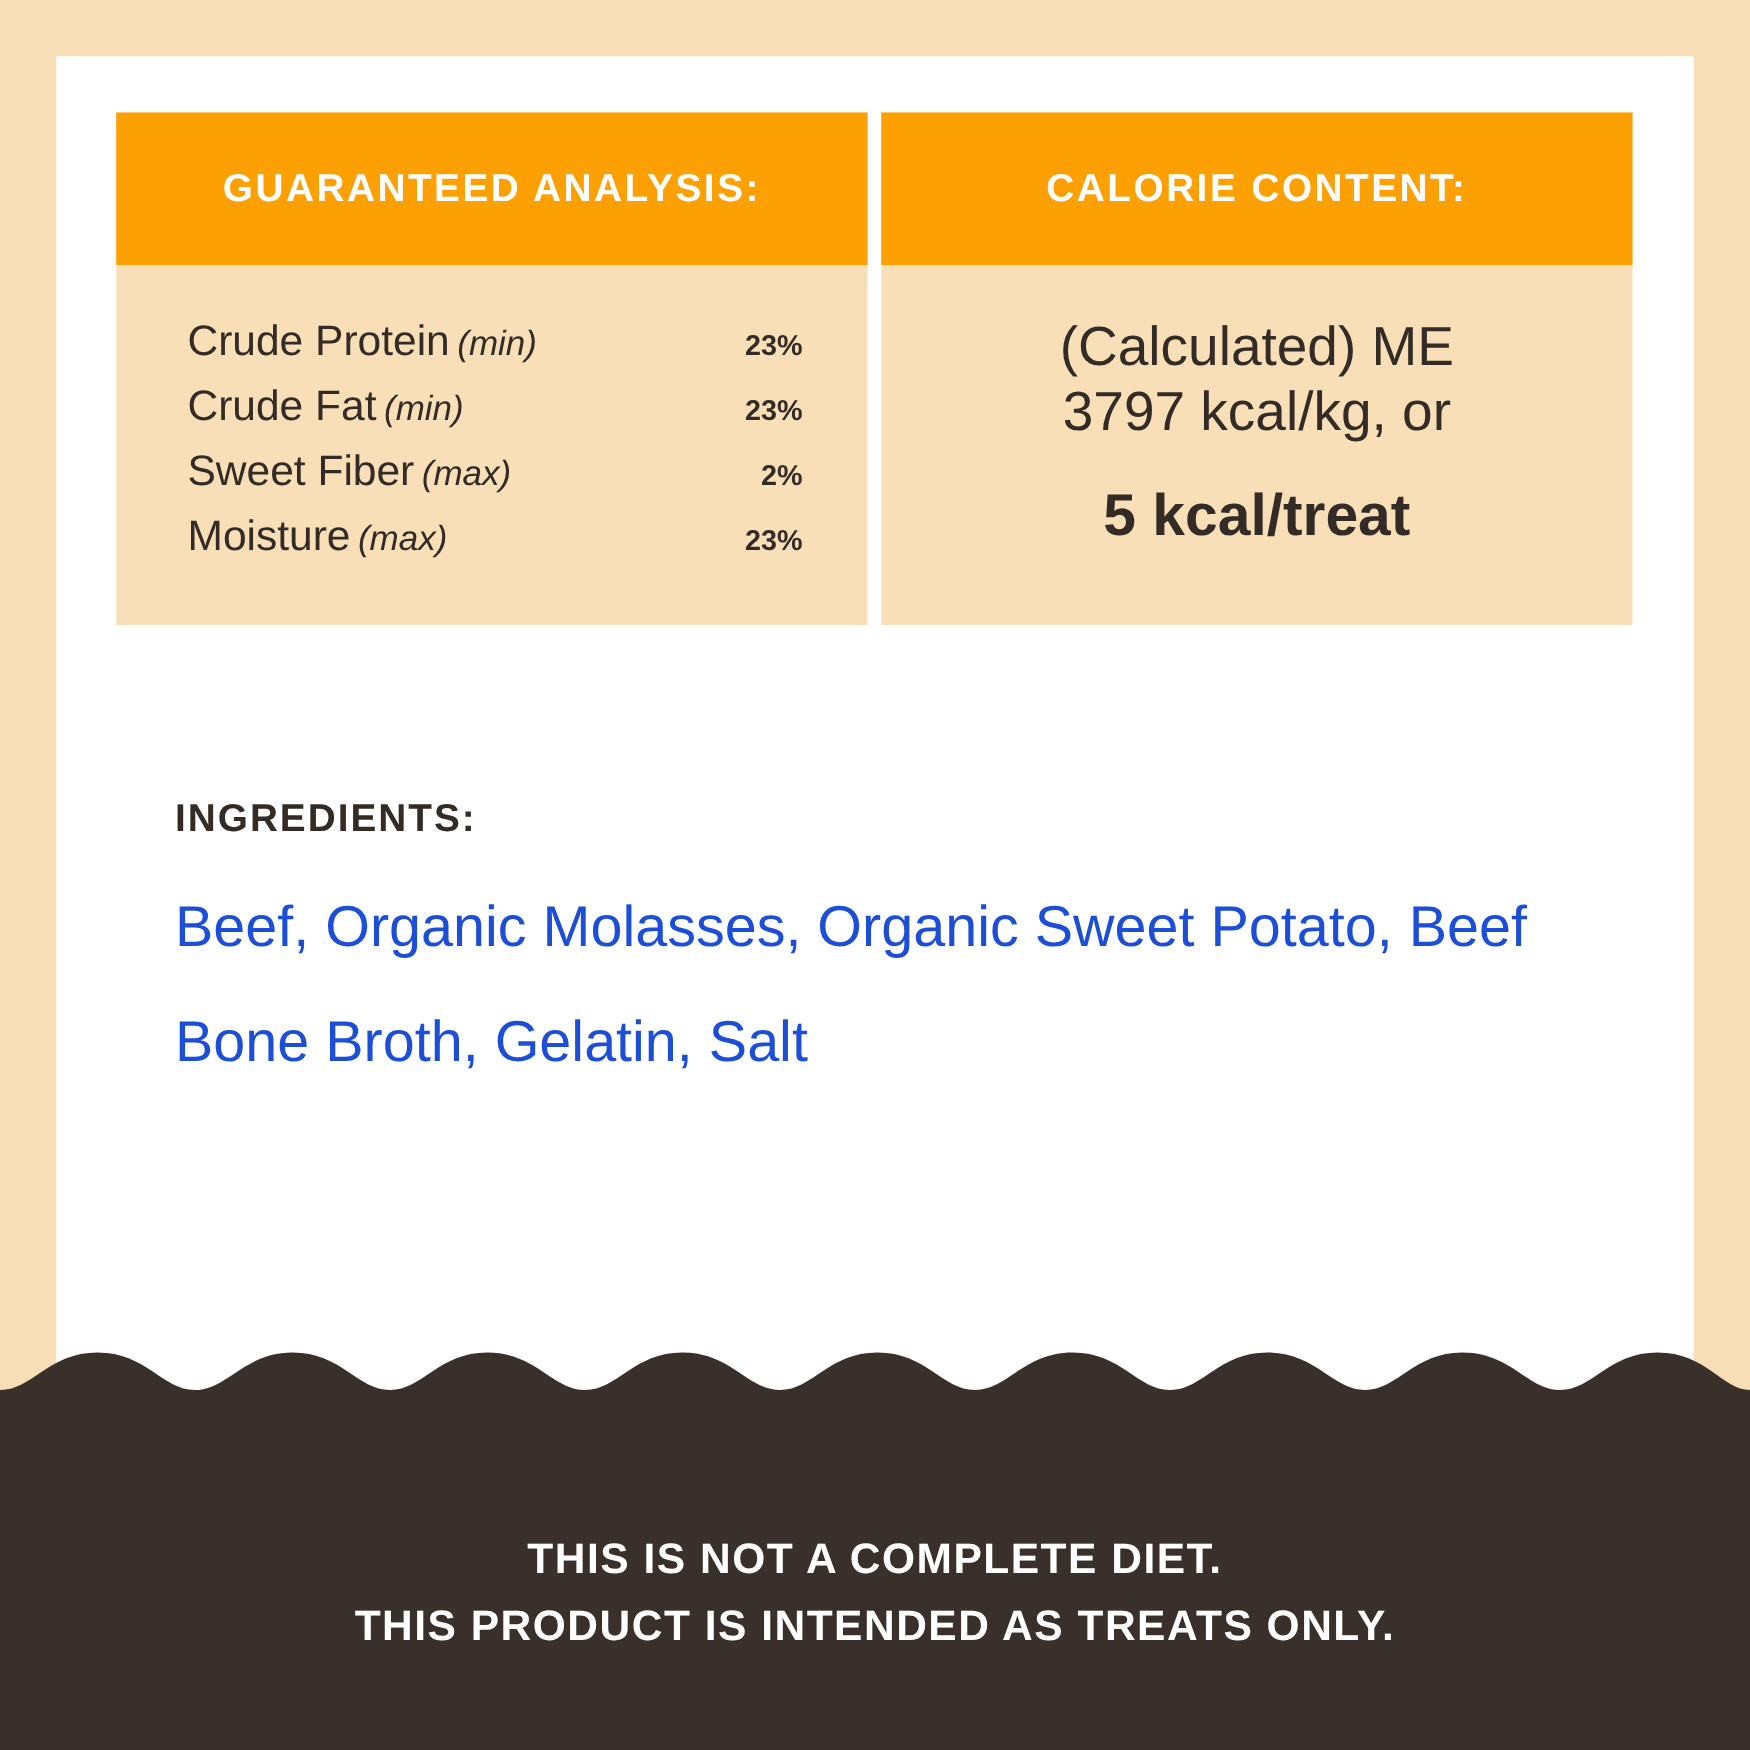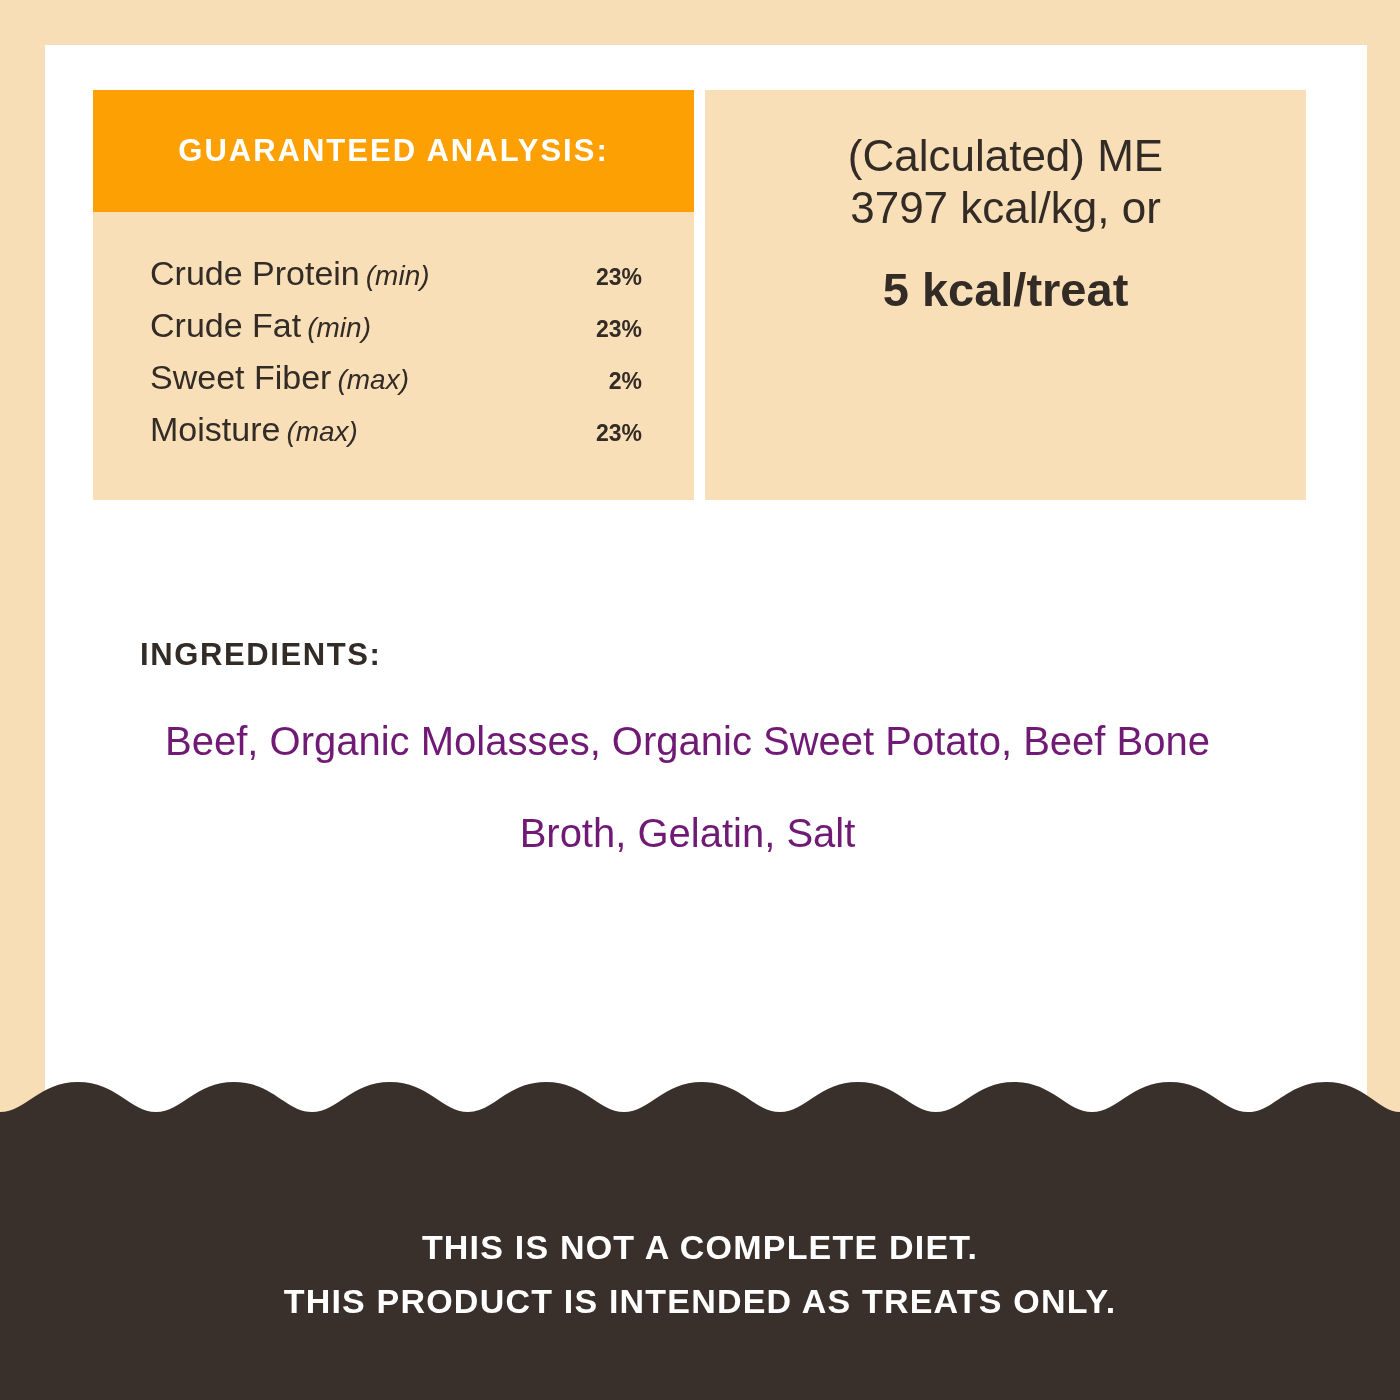--- a/index.html
+++ b/index.html
@@ -16,21 +16,20 @@
   }
 
   
   #label-card {
     position: absolute;
     left: 45px;
     top: 45px;
     width: 1310px;
     height: 1355px;
     background: #ffffff;
-    padding-left: 12px;
   }
 
   
   #panels-row {
     position: absolute;
     left: 48px;
     top: 45px;
     width: 1213px;
     height: 410px;
     display: flex;
@@ -125,25 +124,24 @@
     width: 1130px;
   }
   #ingredients-heading {
     color: #332b25;
     font-size: 31px;
     font-weight: bold;
     letter-spacing: 1.6px;
   }
   #ingredients-text {
     margin-top: 22px;
-    color: #701a75;
-    font-size: 40px;
+    color: #1d4ed8;
+    font-size: 46px;
     line-height: 92px;
     max-width: 1095px;
-    text-align: center;
   }
 
   
   #footer-wave {
     position: absolute;
     left: 0;
     bottom: 0;
     width: 1400px;
     height: 330px;
   }
@@ -207,20 +205,23 @@
               <span>Moisture</span><span class="ga-qualifier">(max)</span>
             </span>
             <span class="ga-value">23%</span>
           </div>
 
         </div>
       </div>
     </div>
 
     <div class="panel" id="calorie-content-panel">
+      <div class="panel-header">
+        <span class="panel-header-text">CALORIE CONTENT:</span>
+      </div>
       <div class="panel-body">
         <div id="calorie-lines">
           <div class="cal-line">(Calculated) ME</div>
           <div class="cal-line">3797 kcal/kg, or</div>
           <div id="cal-highlight">5 kcal/treat</div>
         </div>
       </div>
     </div>
 
   </div>

